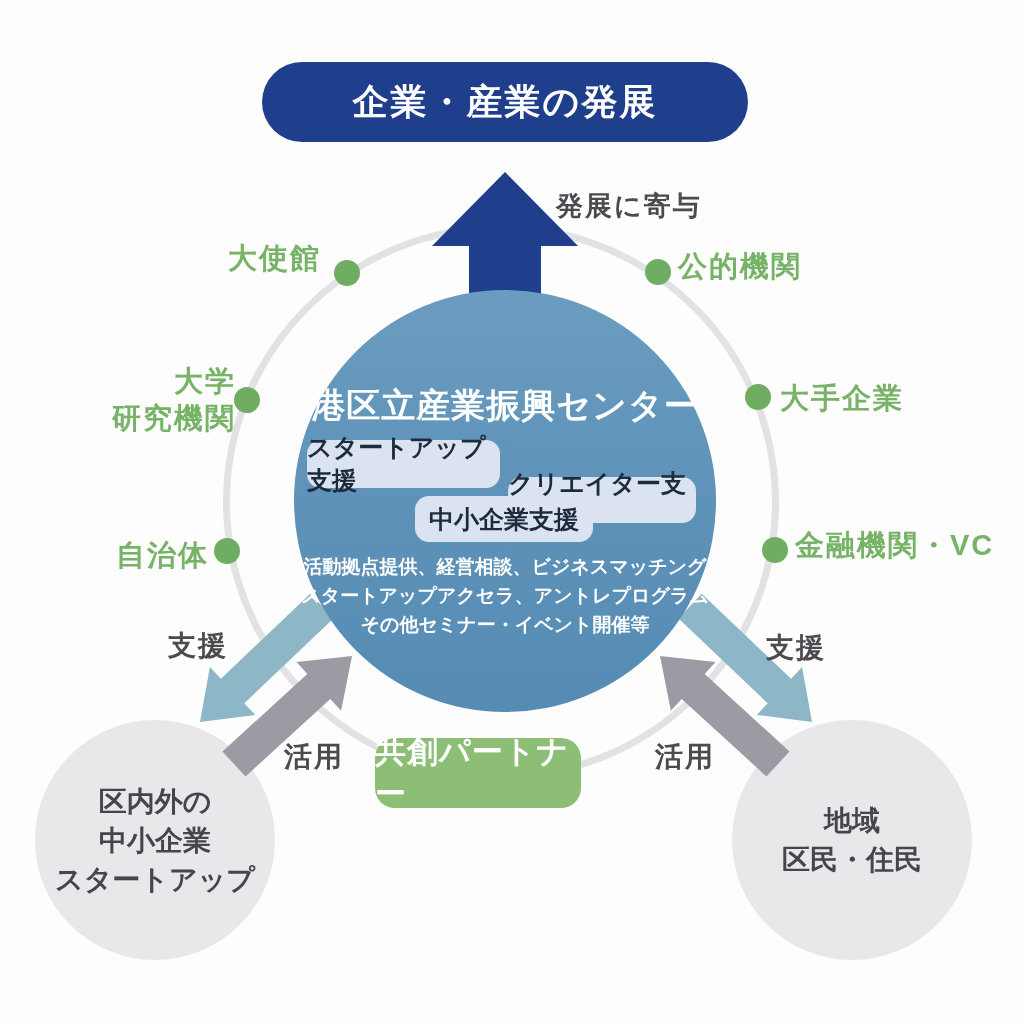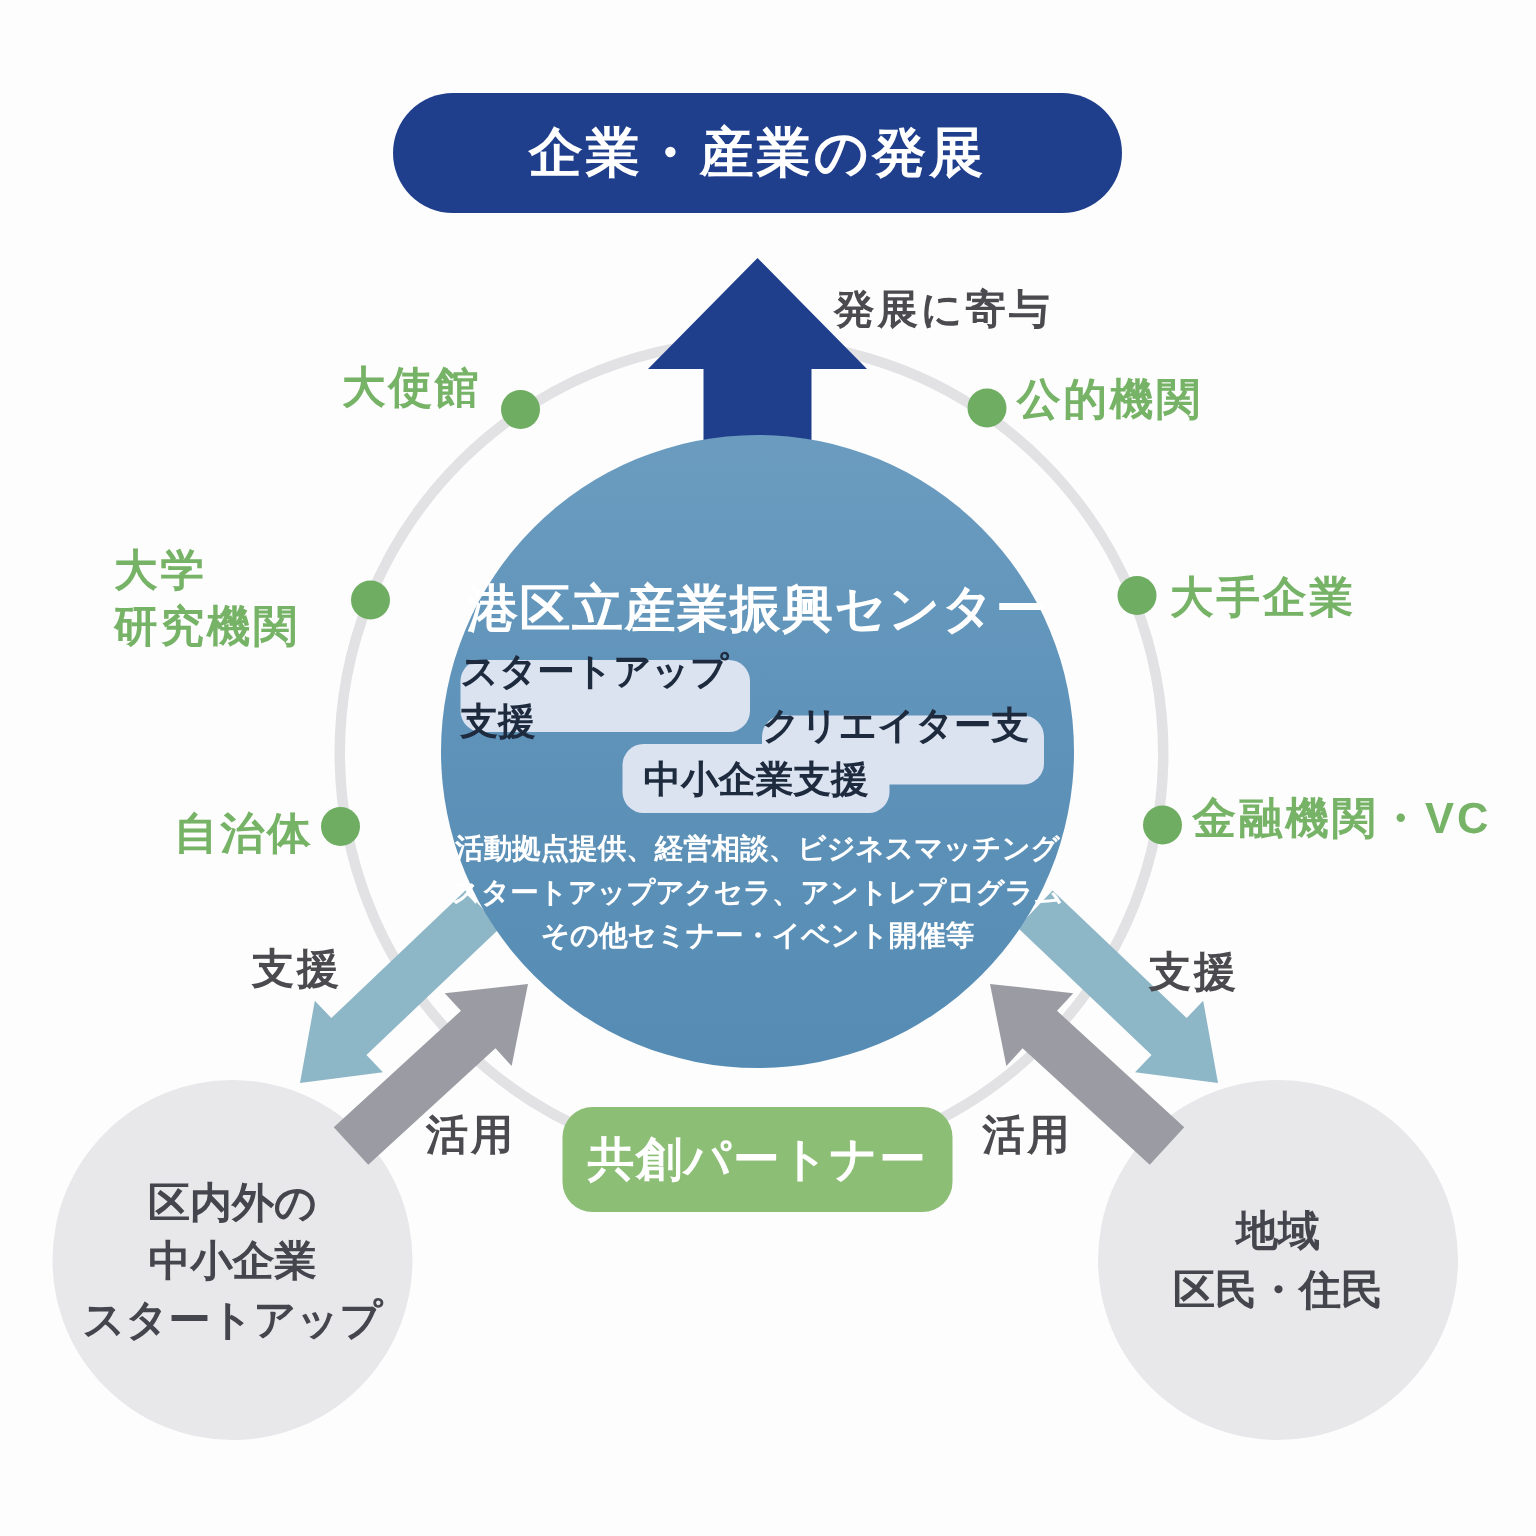--- a/index.html
+++ b/index.html
@@ -48,33 +48,33 @@
   .pill.p2{left:214px;top:148px;width:188px;height:46px;margin-top:39px;}
   .pill.p3{left:121px;top:206px;width:178px;height:46px;}
   .services{position:absolute;left:0;top:262px;width:100%;text-align:center;
         color:#ffffff;font-weight:bold;font-size:19px;line-height:29px;}
 
   .goal-box{position:absolute;left:262px;top:62px;width:486px;height:80px;
         background:var(--navy);border-radius:44px;z-index:5;
         display:flex;align-items:center;justify-content:center;
         color:#ffffff;font-weight:bold;font-size:36px;letter-spacing:2px;}
 
-  .green-box{position:absolute;left:375px;top:738px;width:260px;height:70px;
+  .green-box{position:absolute;left:375px;top:738px;width:206px;height:70px;
         background:var(--green-box);border-radius:20px;z-index:5;
         display:flex;align-items:center;justify-content:center;
         color:#ffffff;font-weight:bold;font-size:31px;letter-spacing:1px;}
 
   .flow-label{position:absolute;z-index:6;color:var(--text-dark);
         font-weight:bold;font-size:28px;letter-spacing:2px;}
   .contribution{position:absolute;left:556px;top:188px;z-index:6;
         color:var(--text-dark);font-weight:bold;font-size:27px;letter-spacing:2px;}
 
   .sat-label{position:absolute;z-index:6;color:var(--green);
         font-weight:bold;font-size:29px;letter-spacing:2px;}
-  .sat-label.centered{text-align:left;line-height:37px;}
+  .sat-label.centered{text-align:right;line-height:37px;}
   .sat-dot{position:absolute;width:26px;height:26px;border-radius:50%;
         background:#6fae62;z-index:6;}
 </style>
 </head>
 <body>
 
 <div class="canvas">
 
   <div class="ring"></div>
 

